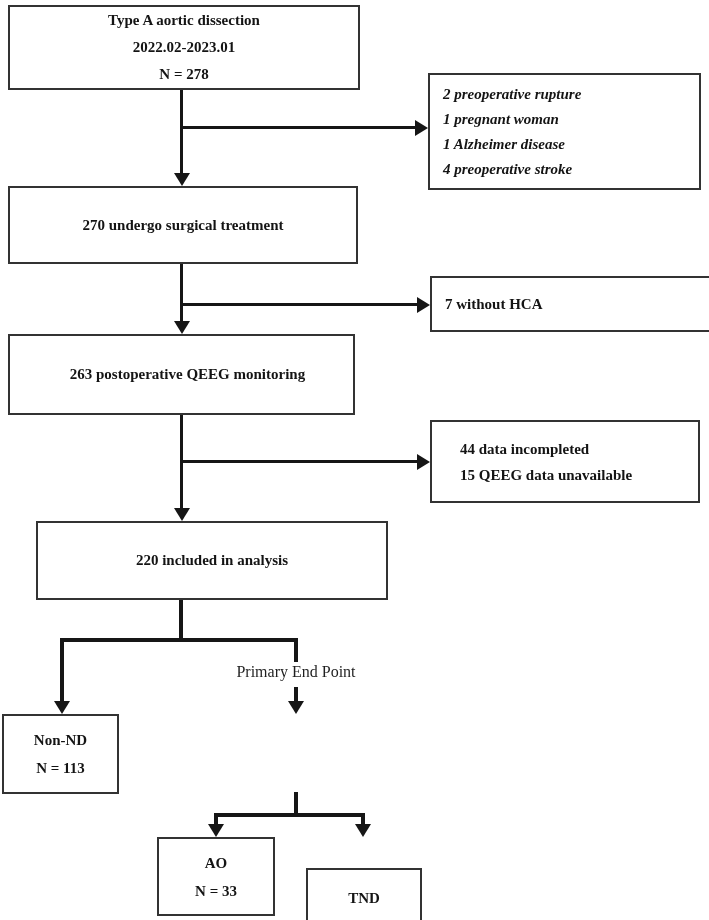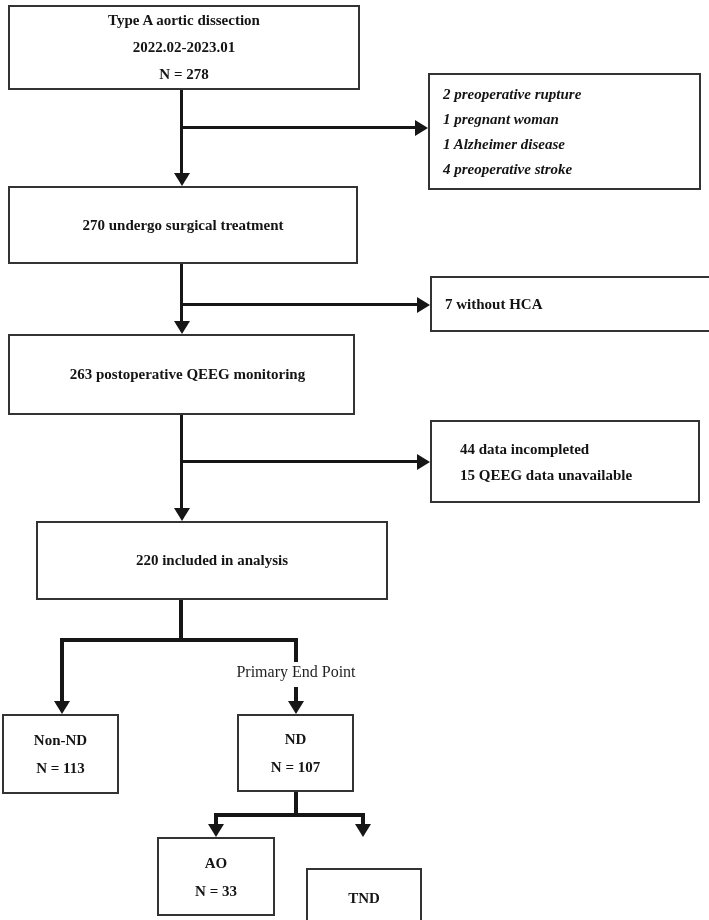--- a/index.html
+++ b/index.html
@@ -93,24 +93,20 @@
   <div class="box left" style="left:430px;top:420px;width:270px;height:83px;line-height:26px;padding-left:28px;">
     <div class="bl">44 data incompleted</div>
     <div class="bl">15 QEEG data unavailable</div>
   </div>
 
   <div class="box center" style="left:2px;top:714px;width:117px;height:80px;line-height:28px;">
     <div class="bl">Non-ND</div>
     <div class="bl">N = 113</div>
   </div>
 
-  <div class="box center" style="left:237px;top:714px;width:117px;height:78px;line-height:28px;">
-    <div class="bl">ND</div>
-    <div class="bl">N = 107</div>
-  </div>
 
   <div class="box center" style="left:157px;top:837px;width:118px;height:79px;line-height:28px;">
     <div class="bl">AO</div>
     <div class="bl">N = 33</div>
   </div>
 
   <div class="box center" style="left:306px;top:837px;width:116px;height:87px;line-height:28px;margin-top:31px;">
     <div class="bl">TND</div>
     <div class="bl">N = 74</div>
   </div>

